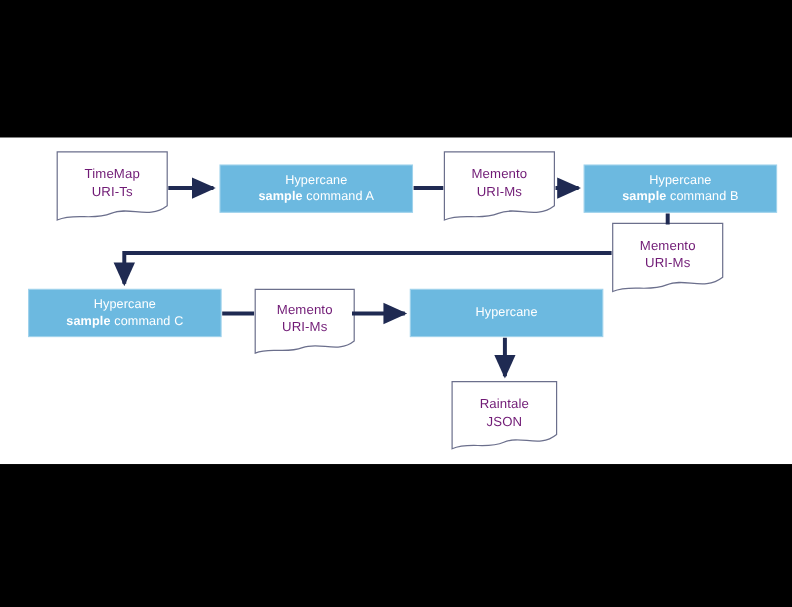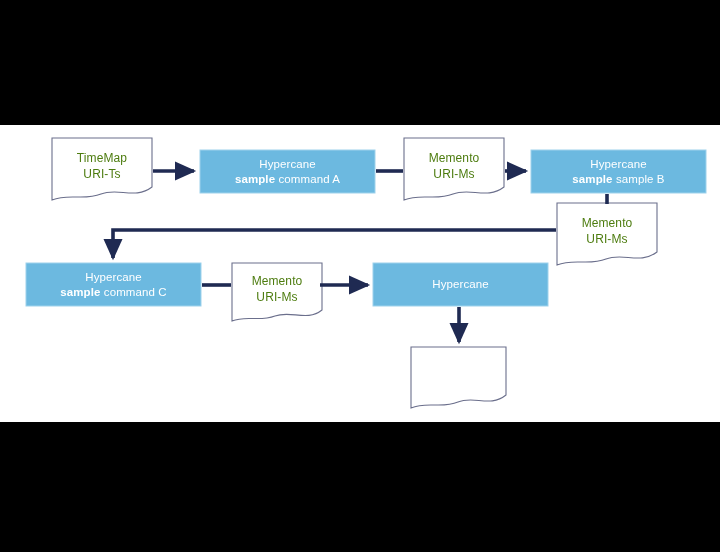--- a/index.html
+++ b/index.html
@@ -52,21 +52,21 @@
   }
   .proc-label .ln2 { white-space: nowrap; }
   .proc-label .cmd { font-weight: bold; }
   .doc-label {
     position: absolute;
     display: flex;
     flex-direction: column;
     align-items: center;
     justify-content: center;
     text-align: center;
-    color: #4d7c0f;
+    color: #701a75;
     font-size: 12px;
     line-height: 16px;
     letter-spacing: 0.1px;
     pointer-events: none;
   }
   .bar-top, .bar-bottom {
     position: absolute;
     left: 0;
     width: 720px;
     background: #000000;
@@ -141,29 +141,33 @@
     <div class="doc-label" style="left:557px; top:78px; width:100px; height:55px;">
       <span>Memento</span>
       <span>URI-Ms</span>
     </div>
 
     <div class="doc-label" style="left:232px; top:138px; width:90px; height:52px;">
       <span>Memento</span>
       <span>URI-Ms</span>
     </div>
 
+    <div class="doc-label" style="left:411px; top:222px; width:95px; height:55px;">
+      <span>Raintale</span>
+      <span>JSON</span>
+    </div>
 
     <div class="proc-label" style="left:200px; top:25px; width:175px; height:43px;">
       <span>Hypercane</span>
       <span class="ln2"><span class="cmd">sample</span><span> command A</span></span>
     </div>
 
     <div class="proc-label" style="left:531px; top:25px; width:175px; height:43px;">
       <span>Hypercane</span>
-      <span class="ln2"><span class="cmd">sample</span><span> sample B</span></span>
+      <span class="ln2"><span class="cmd">sample</span><span> command B</span></span>
     </div>
 
     <div class="proc-label" style="left:26px; top:138px; width:175px; height:43px;">
       <span>Hypercane</span>
       <span class="ln2"><span class="cmd">sample</span><span> command C</span></span>
     </div>
 
     <div class="proc-label" style="left:373px; top:138px; width:175px; height:43px;">
       <span>Hypercane</span>
     </div>

